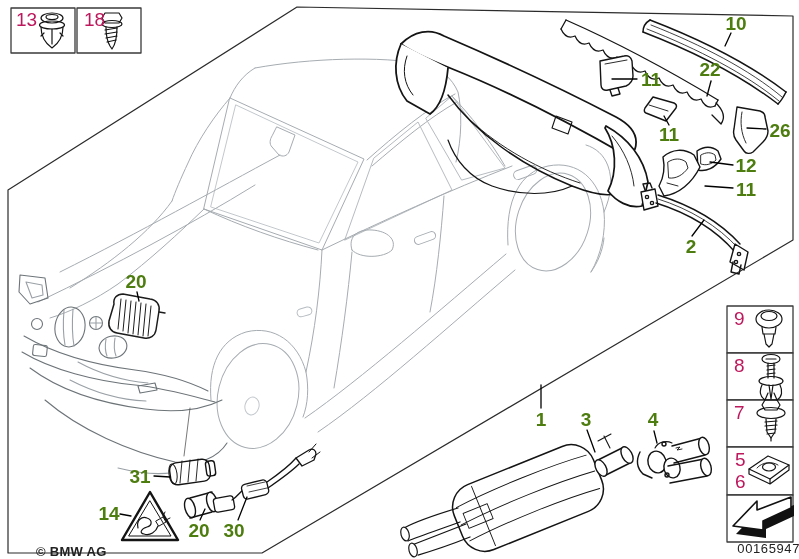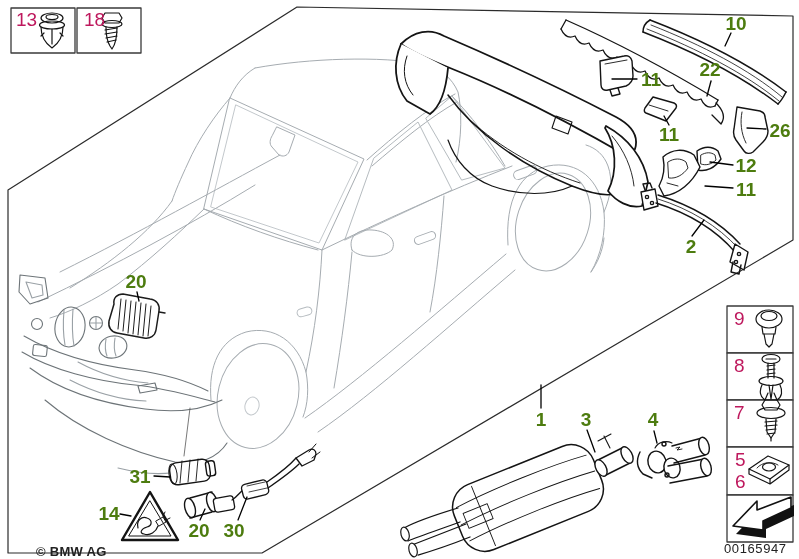--- a/index.html
+++ b/index.html
@@ -4,21 +4,21 @@
 <style>
   html,body{margin:0;padding:0;background:#fff;}
   .stage{position:relative;width:799px;height:559px;background:#fff;overflow:hidden;
          font-family:"Liberation Sans","DejaVu Sans",sans-serif;}
   .stage svg{position:absolute;left:0;top:0;}
   .callout{position:absolute;transform:translate(-50%,-50%);font-weight:bold;font-size:19px;
            line-height:1;color:#4d7c0f;white-space:nowrap;}
   .box-num{position:absolute;font-weight:normal;font-size:19px;line-height:1;color:#be185d;}
   .copyright{position:absolute;left:36px;top:524px;font-size:13px;font-weight:600;color:#222;
              letter-spacing:.3px;margin-top:20px;}
-  .image-number{position:absolute;left:724px;top:541px;width:76px;text-align:left;
+  .image-number{position:absolute;left:724px;top:541px;width:76px;text-align:right;
                 font-size:13px;color:#222;letter-spacing:.6px;}
 </style>
 </head>
 <body>
 
 <div class="stage">
 
 <svg width="799" height="559" viewBox="0 0 799 559" fill="none" stroke-linecap="round" stroke-linejoin="round">
 
   <g stroke="#2b2b2b" stroke-width="1.2">

